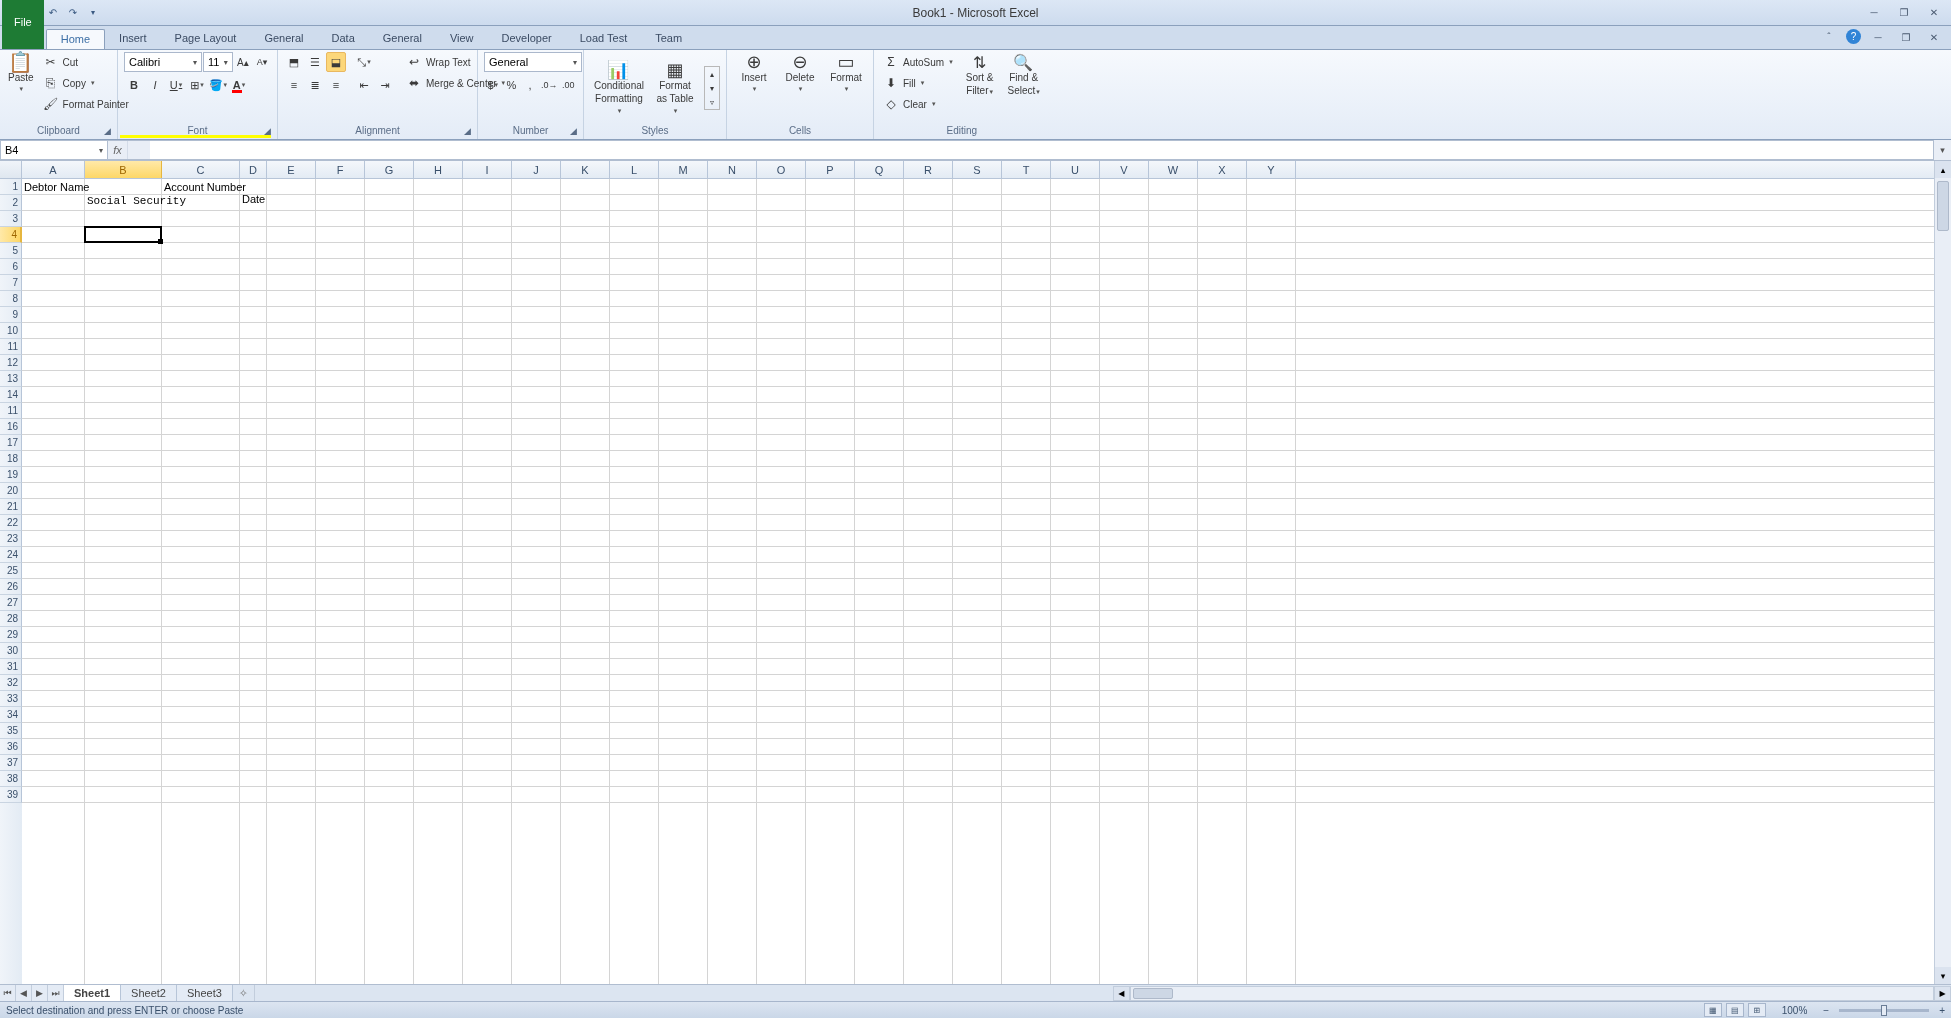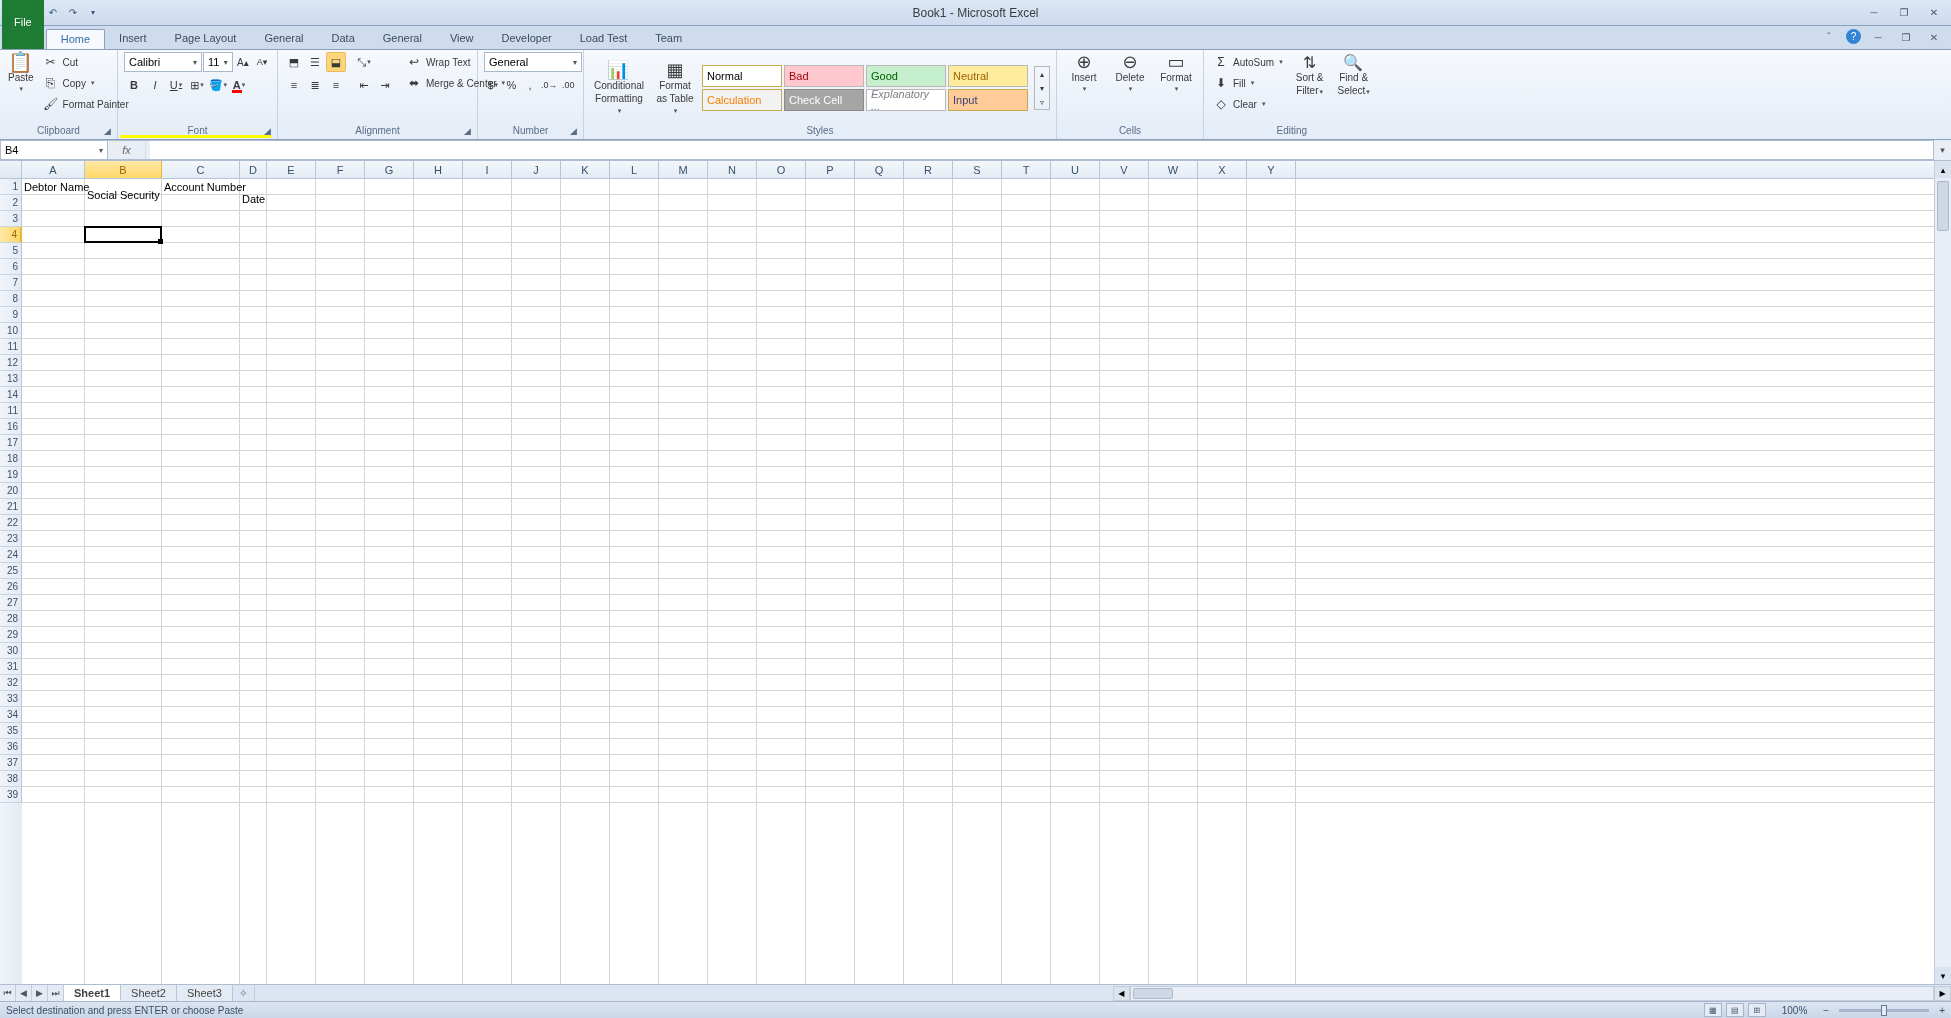--- a/index.html
+++ b/index.html
@@ -28,21 +28,21 @@
 .combo .arrow{ font-size:8px; color:#555;}
 .font-group-col { display:flex; flex-direction:column; gap:3px;}
 .btn-row { display:flex; gap:1px;}
 .toolbtn { width:20px; height:20px; display:flex; align-items:center; justify-content:center; font-size:11px; cursor:pointer; border:1px solid transparent; border-radius:2px; color:#3a3a3a;}
 .toolbtn.active { background:#fcd77a; border-color:#e9b860;}
 .splitarrow { font-size:7px; color:#555; margin-left:1px;}
 .style-cell { width:80px; height:22px; border:1px solid #b8b8b8; display:flex; align-items:center; padding:0 4px; font-size:11px; cursor:pointer;}
 .style-grid { display:grid; grid-template-columns:repeat(4,80px); gap:2px;}
 .formula-bar { height:21px; background:#e9eef6; border-bottom:1px solid #b0bdd0; display:flex; align-items:stretch;}
 .namebox { width:108px; background:#fff; border:1px solid #b0bdd0; font-size:11px; padding:0 4px; display:flex; align-items:center; justify-content:space-between;}
-.fb-btn { width:38px; display:flex; align-items:center; justify-content:center; font-size:11px; color:#666; border-right:1px solid #d4dce8; cursor:pointer; font-style:italic;}
+.fb-btn { width:20px; display:flex; align-items:center; justify-content:center; font-size:11px; color:#666; border-right:1px solid #d4dce8; cursor:pointer; font-style:italic;}
 .fb-input { flex:1; background:#fff; border:1px solid #b0bdd0; border-left:none; border-right:none; font-size:11px; padding:0 4px;}
 .fb-expand { width:18px; display:flex; align-items:center; justify-content:center; background:#e9eef6; border-left:1px solid #b0bdd0; cursor:pointer; font-size:9px; color:#555;}
 .grid-area { position:absolute; top:161px; left:0; right:0; bottom:34px; display:flex; flex-direction:column;}
 .col-headers { display:flex; height:18px; background:linear-gradient(#f4f7fb,#e3ebf4); border-bottom:1px solid #b7c5d8; flex-shrink:0;}
 .corner { width:22px; border-right:1px solid #b7c5d8; background:linear-gradient(#f0f4f9,#dfe7f0); cursor:pointer;}
 .colhdr { border-right:1px solid #b7c5d8; display:flex; align-items:center; justify-content:center; font-size:11px; color:#3a506b; cursor:pointer;}
 .colhdr.sel { background:linear-gradient(#ffe9a8,#fdd767); color:#9c6500; border-right-color:#e6b63f;}
 .rows-wrap { flex:1; overflow:hidden; display:flex;}
 .row-headers { width:22px; display:flex; flex-direction:column; background:linear-gradient(90deg,#f0f4f9,#e3ebf4); flex-shrink:0;}
 .rowhdr { height:16px; border-bottom:1px solid #c9d4e1; border-right:1px solid #b7c5d8; display:flex; align-items:center; justify-content:flex-end; padding-right:3px; font-size:10px; color:#3a506b; cursor:pointer;}
@@ -238,30 +238,20 @@
       <div class="bigbtn" style="width:58px">
         <span class="iconbox" style="font-size:18px">📊</span>
         <span>Conditional</span>
         <span><span>Formatting</span> <span class="splitarrow">▾</span></span>
       </div>
       <div class="bigbtn" style="width:46px">
         <span class="iconbox" style="font-size:18px">▦</span>
         <span>Format</span>
         <span><span>as Table</span> <span class="splitarrow">▾</span></span>
       </div>
-      <div id="styles-grid" class="style-grid">
-          <div class="style-cell" style="background: rgb(255, 255, 255); color: rgb(0, 0, 0); border-color: rgb(201, 169, 79);">Normal</div>
-          <div class="style-cell" style="background: rgb(255, 199, 206); color: rgb(156, 0, 6); border-color: rgb(184, 184, 184);">Bad</div>
-          <div class="style-cell" style="background: rgb(198, 239, 206); color: rgb(0, 97, 0); border-color: rgb(184, 184, 184);">Good</div>
-          <div class="style-cell" style="background: rgb(255, 235, 156); color: rgb(156, 101, 0); border-color: rgb(184, 184, 184);">Neutral</div>
-          <div class="style-cell" style="background: rgb(242, 242, 242); color: rgb(250, 125, 0); border-color: rgb(201, 169, 79);">Calculation</div>
-          <div class="style-cell" style="background: rgb(165, 165, 165); color: rgb(255, 255, 255); border-color: rgb(138, 138, 138);">Check Cell</div>
-          <div class="style-cell" style="background: rgb(255, 255, 255); color: rgb(127, 127, 127); border-color: rgb(184, 184, 184); font-style: italic;">Explanatory ...</div>
-          <div class="style-cell" style="background: rgb(255, 204, 153); color: rgb(63, 63, 118); border-color: rgb(201, 169, 79);">Input</div>
-        </div>
       <div style="display:flex;flex-direction:column;margin-left:2px;border:1px solid #b8b8b8">
         <div class="toolbtn" style="width:14px;height:14px;font-size:8px">▴</div>
         <div class="toolbtn" style="width:14px;height:14px;font-size:8px">▾</div>
         <div class="toolbtn" style="width:14px;height:14px;font-size:8px">▿</div>
       </div>
     </div>
     <div class="group-label"><span>Styles</span></div>
   </div>
 
   <div class="group">
@@ -463,21 +453,21 @@
         <div class="gridline-h" style="top: 495px;"></div>
         <div class="gridline-h" style="top: 511px;"></div>
         <div class="gridline-h" style="top: 527px;"></div>
         <div class="gridline-h" style="top: 543px;"></div>
         <div class="gridline-h" style="top: 559px;"></div>
         <div class="gridline-h" style="top: 575px;"></div>
         <div class="gridline-h" style="top: 591px;"></div>
         <div class="gridline-h" style="top: 607px;"></div>
         <div class="gridline-h" style="top: 623px;"></div>
         <div class="cell-text" style="left: 0px; top: 0px;">Debtor Name</div>
-        <div class="cell-text" style="left: 63px; top: 8px;">Social Security</div>
+        <div class="cell-text" style="left: 63px; top: 14px; font-family: Liberation Mono, monospace;">Social Security</div>
         <div class="cell-text" style="left: 140px; top: 0px;">Account Number</div>
         <div class="cell-text" style="left: 218px; top: 12px;">Date</div>
         <div class="selection" style="left: 62px; top: 47px; width: 78px; height: 17px;"></div>
       </div>
   </div>
 </div>
 
 <div class="vscroll">
   <div class="arrow">▴</div>
   <div class="thumb"></div>

